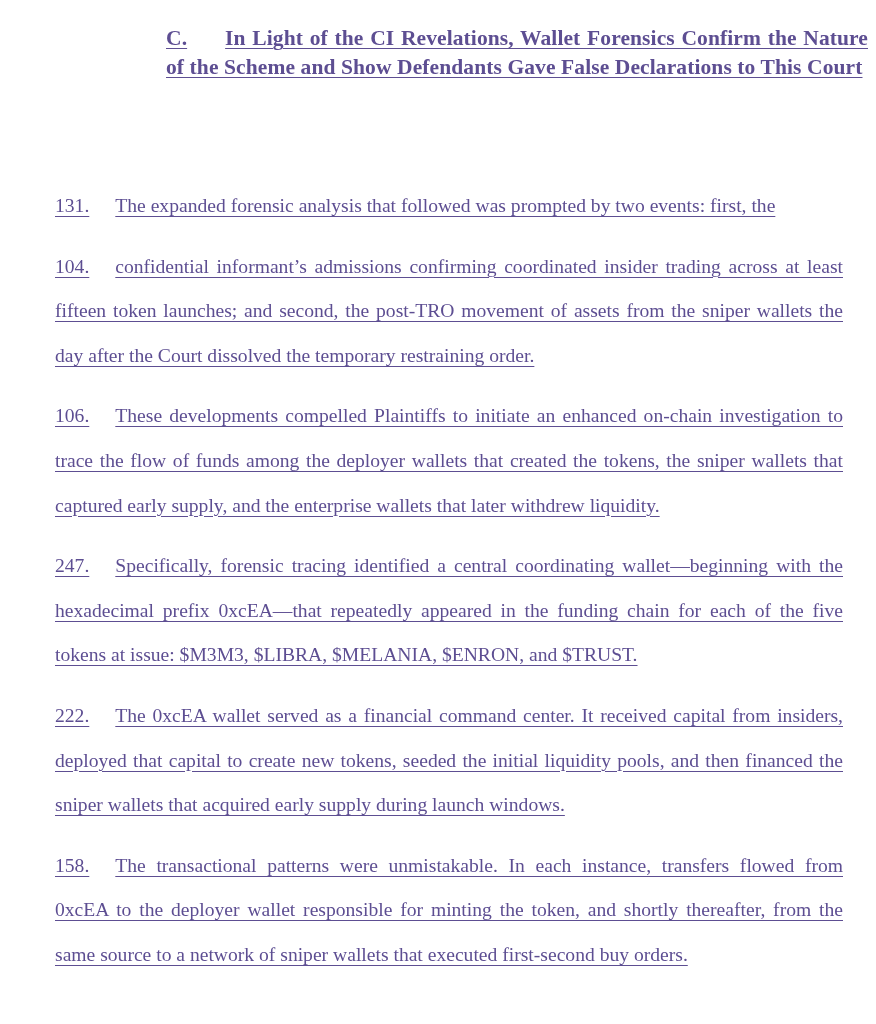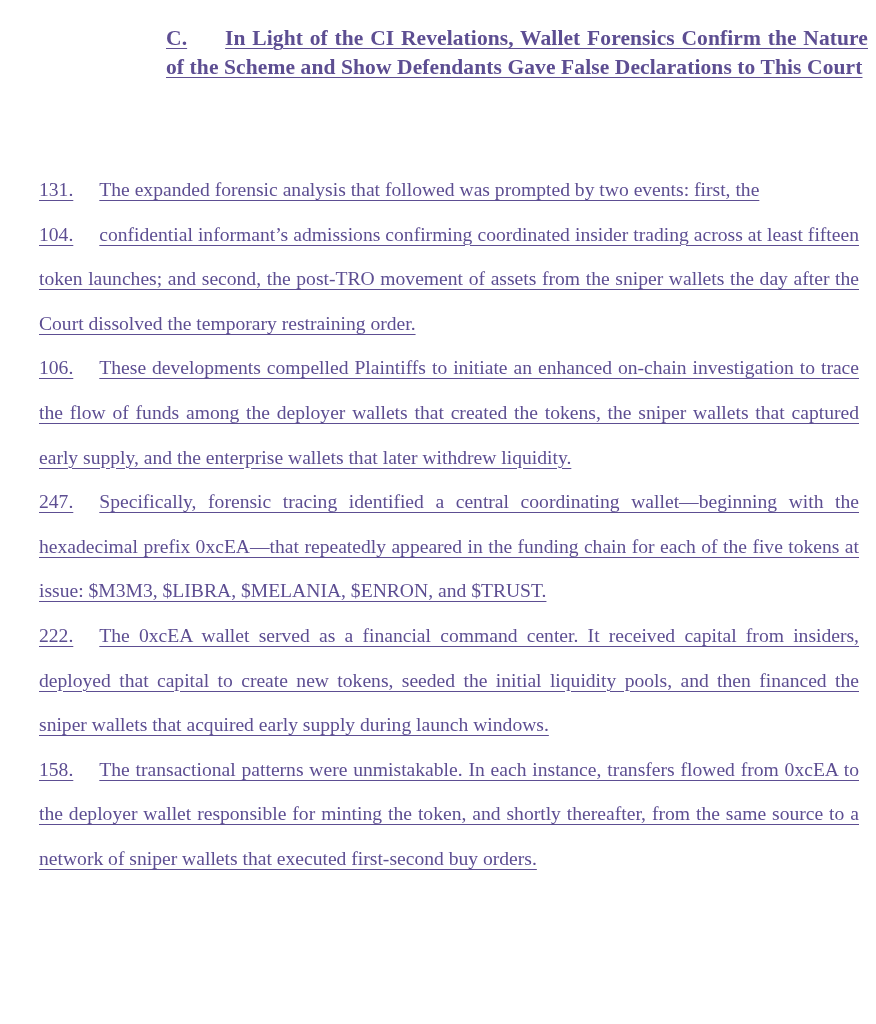--- a/index.html
+++ b/index.html
@@ -65,21 +65,21 @@
   .tab-md { display: inline-block; width: 34px; }
 
   
   #body-block {
     position: absolute;
     left: 39px;
     top: 168px;
     width: 820px;
   }
   .para {
-    margin: 0;
+    margin: 16px;
     padding: 0;
     font-size: 19.6px;
     line-height: 44.6px;
     text-align: justify;
     text-justify: inter-word;
     color: #5d4e92;
   }
   .para .u {
     text-decoration: underline;
     text-underline-offset: 4px;

